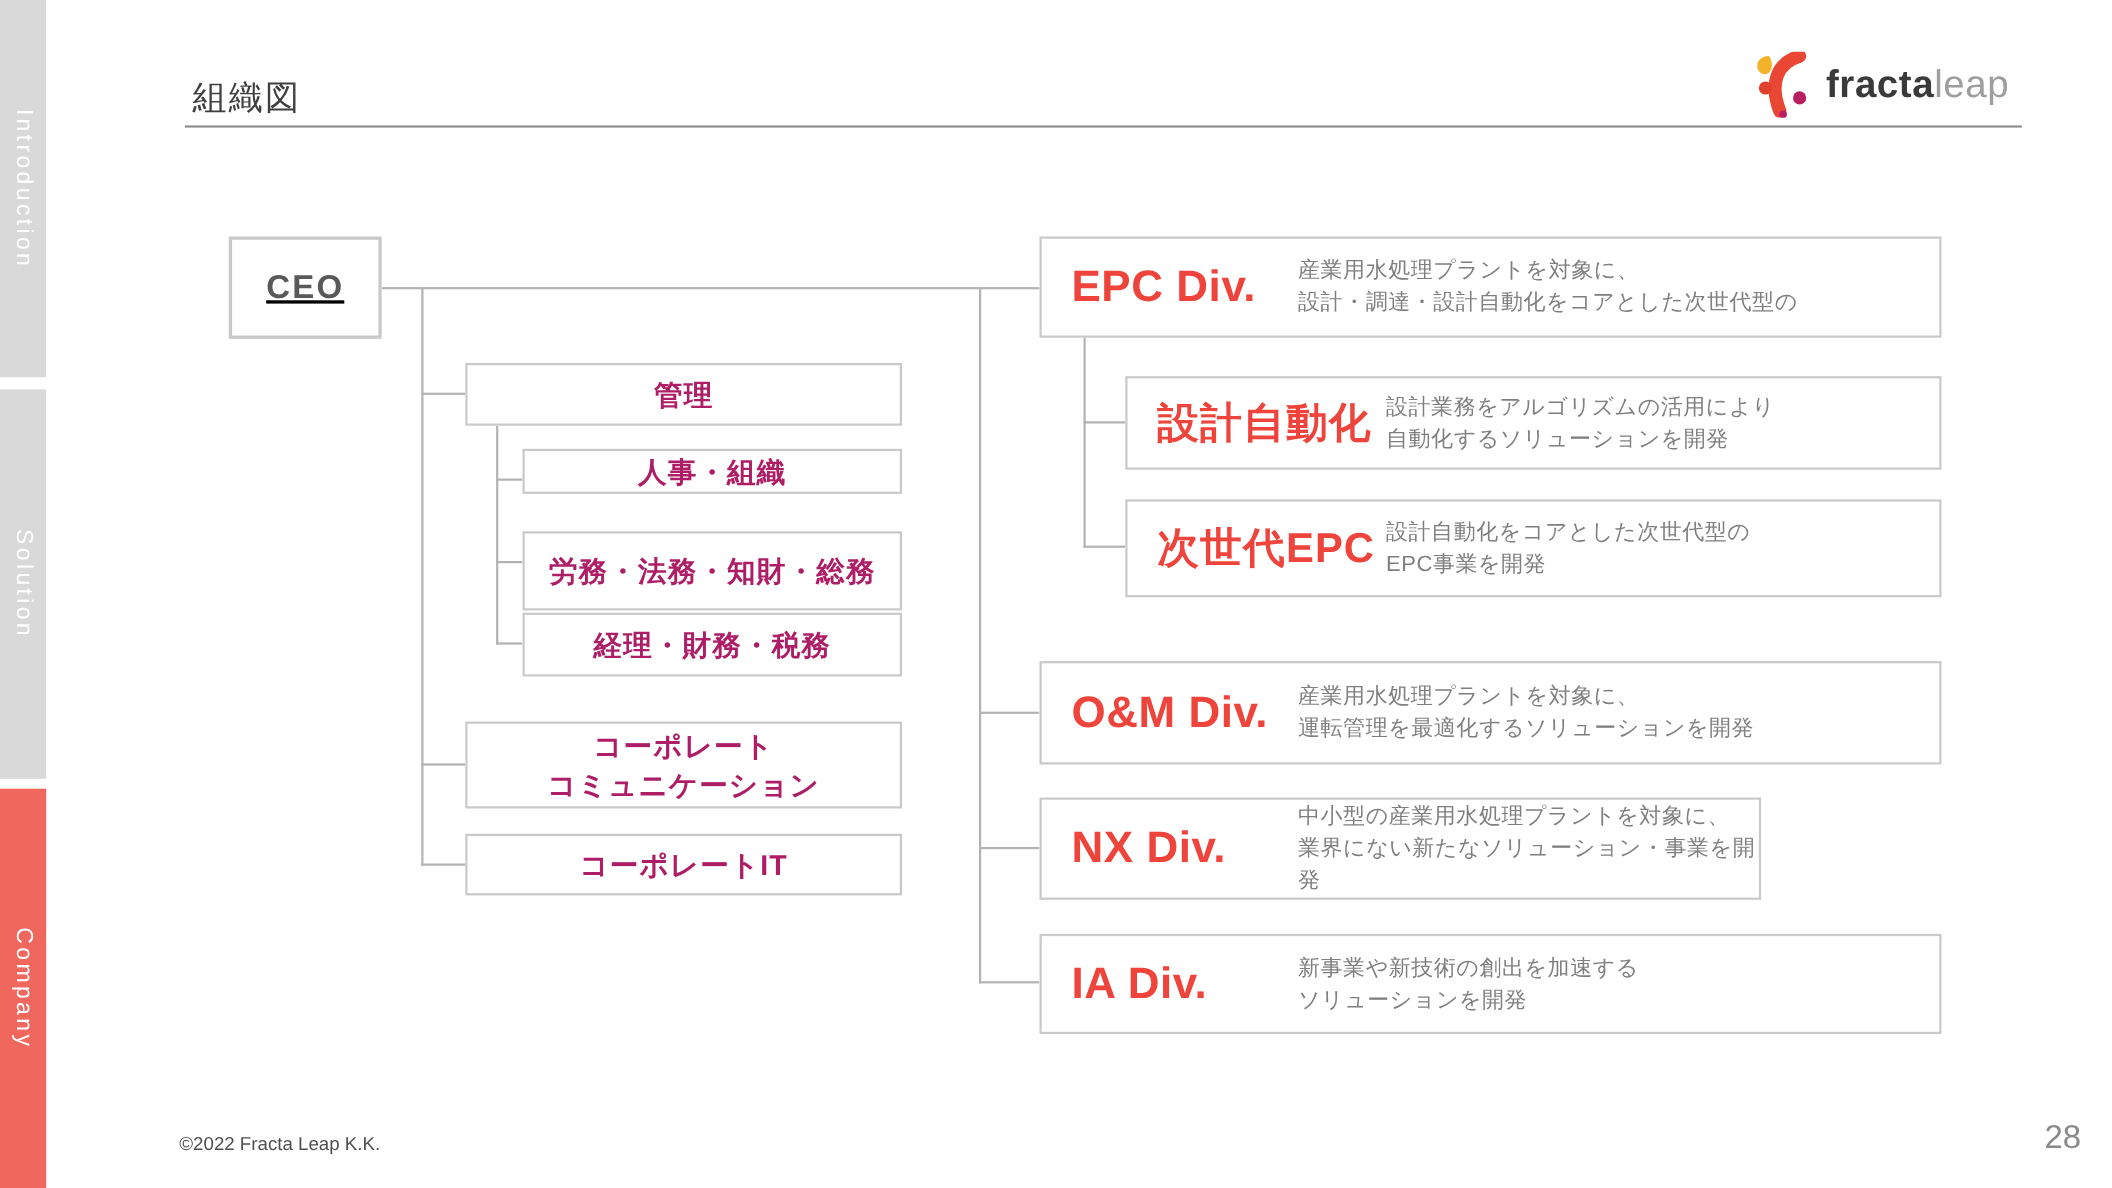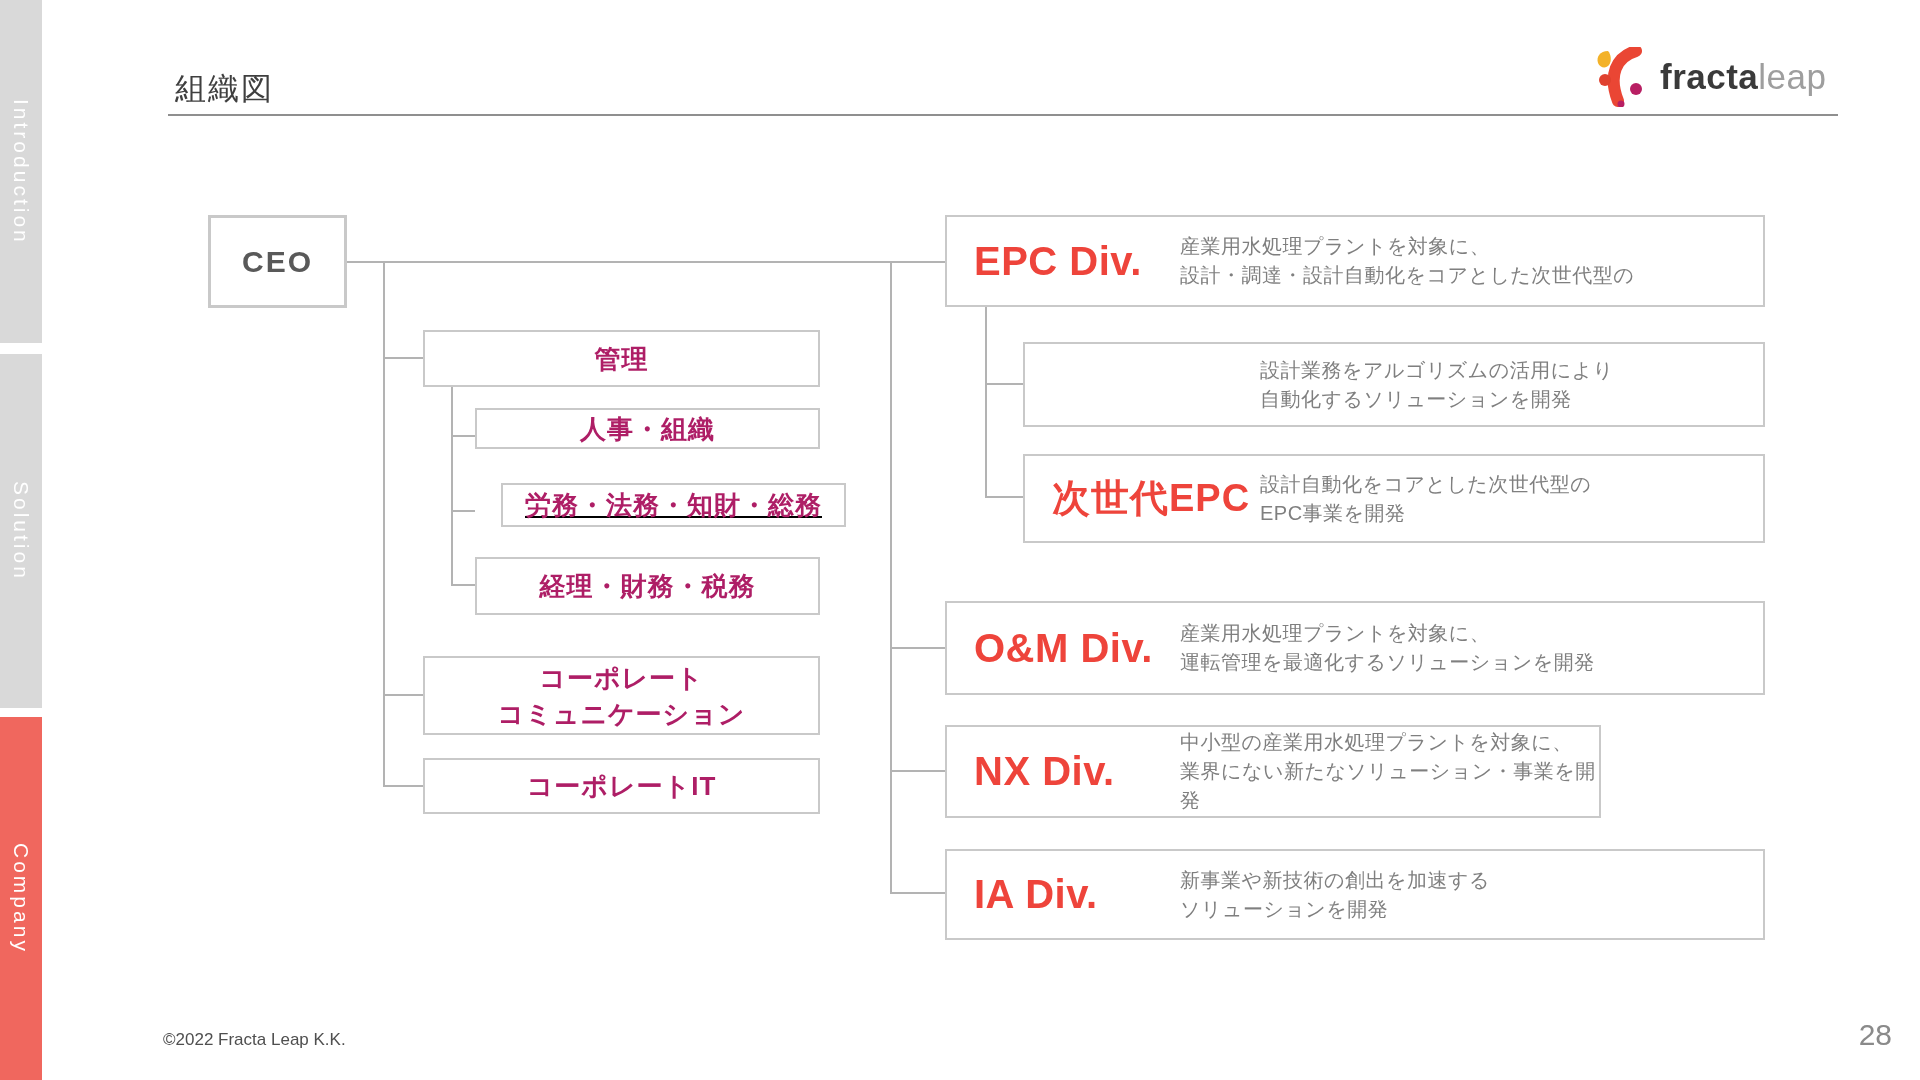--- a/index.html
+++ b/index.html
@@ -62,24 +62,24 @@
   .div-name.cjk   { font-size: 38px; letter-spacing: 1px; }
   .div-desc {
     position: absolute; top: 0; bottom: 0;
     display: flex; flex-direction: column; justify-content: center;
     color: #7f7f7f; font-size: 20px; line-height: 29px; letter-spacing: 0.5px;
   }
   .div-desc.main { left: 233px; }
   .div-desc.sub  { left: 235px; }
 
   
-  #box-ceo      { left: 208px;  top: 215px; width: 139px; height: 93px; }
+  #box-ceo      { left: 208px;  top: 215px; width: 139px; height: 93px; text-decoration: underline; }
   #box-mgmt     { left: 423px;  top: 330px; width: 397px; height: 57px; }
   #box-hr       { left: 475px;  top: 408px; width: 345px; height: 41px; }
-  #box-legal    { left: 501px;  top: 483px; width: 345px; height: 44px; text-decoration: underline; }
+  #box-legal    { left: 475px;  top: 483px; width: 345px; height: 72px; }
   #box-finance  { left: 475px;  top: 557px; width: 345px; height: 58px; }
   #box-corpcomm { left: 423px;  top: 656px; width: 397px; height: 79px; }
   #box-corpit   { left: 423px;  top: 758px; width: 397px; height: 56px; }
   #box-epc      { left: 945px;  top: 215px; width: 820px; height: 92px; }
   #box-design   { left: 1023px; top: 342px; width: 742px; height: 85px; }
   #box-nextgen  { left: 1023px; top: 454px; width: 742px; height: 89px; }
   #box-om       { left: 945px;  top: 601px; width: 820px; height: 94px; }
   #box-nx       { left: 945px;  top: 725px; width: 656px; height: 93px; }
   #box-ia       { left: 945px;  top: 849px; width: 820px; height: 91px; }
 
@@ -165,20 +165,21 @@
   </div>
 
   <div class="node division" id="box-epc">
     <span class="div-name latin">EPC Div.</span>
     <div class="div-desc main">
       <span>産業用水処理プラントを対象に、</span>
       <span>設計・調達・設計自動化をコアとした次世代型の</span>
     </div>
   </div>
   <div class="node division" id="box-design">
+    <span class="div-name cjk">設計自動化</span>
     <div class="div-desc sub">
       <span>設計業務をアルゴリズムの活用により</span>
       <span>自動化するソリューションを開発</span>
     </div>
   </div>
   <div class="node division" id="box-nextgen">
     <span class="div-name cjk">次世代EPC</span>
     <div class="div-desc sub">
       <span>設計自動化をコアとした次世代型の</span>
       <span>EPC事業を開発</span>

